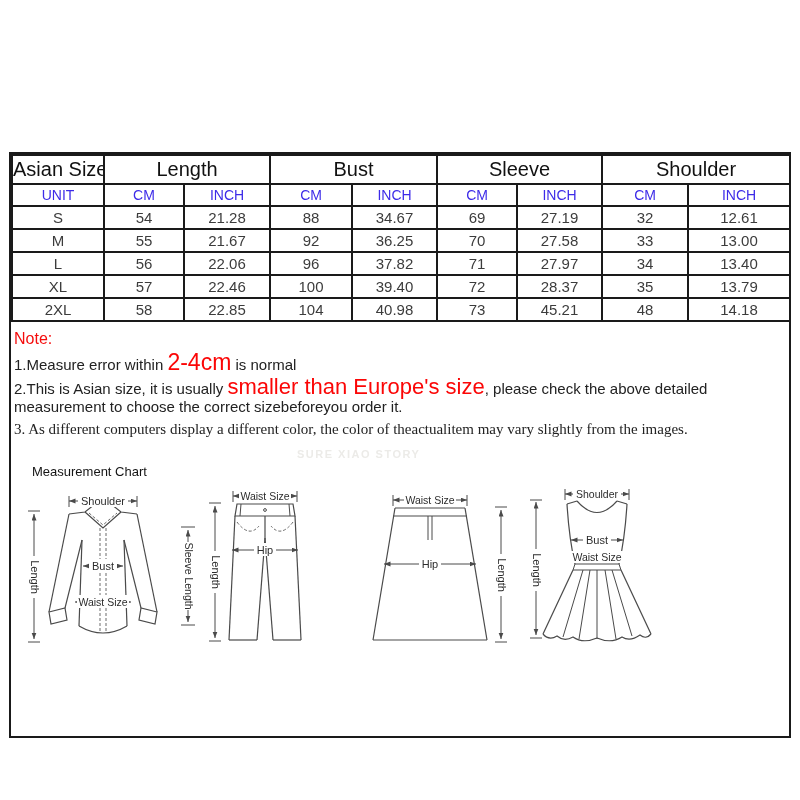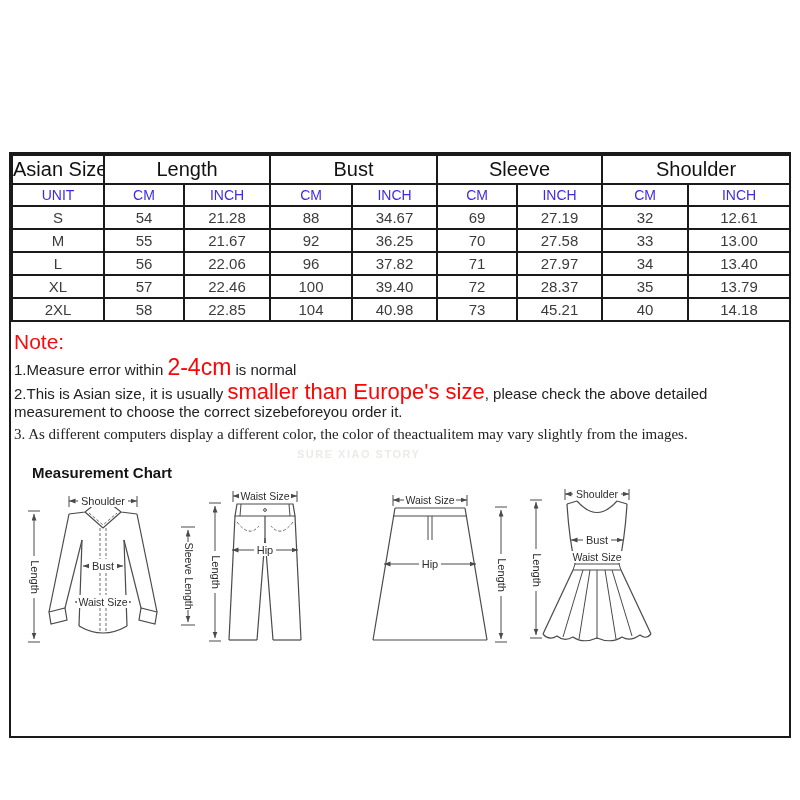--- a/index.html
+++ b/index.html
@@ -16,29 +16,29 @@
   table.size-table { width:100%; border-collapse:collapse; table-layout:fixed; }
   .size-table th, .size-table td {
     border:2px solid #1a1a1a; text-align:center; vertical-align:middle; padding:0;
     overflow:hidden; white-space:nowrap;
   }
   .group-row th { height:27px; font-size:20px; font-weight:400; color:#111; }
   .unit-row td { height:20px; font-size:14px; font-weight:400; color:#3d2be8; }
   .data-row td { height:21px; font-size:15px; font-weight:400; color:#3c3c3c; }
   
   .notes { position:absolute; left:3px; top:175px; width:772px; }
-  .note-heading { color:#f50d0d; font-size:21px; line-height:1.05; margin:2px 0 0 0; }
+  .note-heading { color:#f50d0d; font-size:16px; line-height:1.05; margin:2px 0 0 0; }
   .note-line { margin:3px 0 0 0; font-size:15px; color:#222; line-height:1.2; }
   .note-line.n2 { margin-top:2px; }
   .note-line.n3 { margin-top:4px;font-family:Liberation Serif, serif; }
   .hl-big   { color:#fb0606; font-size:23px; line-height:1; }
   .hl-mid   { color:#fb0606; font-size:22px; line-height:1; }
   
   .chart { position:absolute; left:0; top:288px; width:778px; height:206px; }
-  .chart-title { position:absolute; left:21px; top:22px; font-size:15px; font-weight:700; color:#141414; }
+  .chart-title { position:absolute; left:21px; top:22px; font-size:13px; font-weight:400; color:#141414; }
   .watermark { position:absolute; left:286px; top:6px; font-size:11px; font-weight:700;
                color:#ecebe8; letter-spacing:1.5px; }
   svg.diagram { position:absolute; overflow:visible; }
   svg.diagram .ln   { stroke:#4a4a4a; stroke-width:1.2; fill:none; }
   svg.diagram .thin { stroke:#4a4a4a; stroke-width:1; fill:none; }
   svg.diagram .dash { stroke:#6a6a6a; stroke-width:1; fill:none; stroke-dasharray:3,2; }
   svg.diagram .arr  { stroke:#4a4a4a; stroke-width:1; fill:none; }
   svg.diagram .tick { stroke:#4a4a4a; stroke-width:1; }
   svg.diagram .bg   { fill:#ffffff; stroke:none; }
   svg.diagram text  { font-family:"Liberation Sans", sans-serif; font-size:11px; fill:#2d2d2d; }
@@ -131,21 +131,21 @@
         <td>13.79</td>
       </tr>
       <tr class="data-row">
         <td>2XL</td>
         <td>58</td>
         <td>22.85</td>
         <td>104</td>
         <td>40.98</td>
         <td>73</td>
         <td>45.21</td>
-        <td>40</td>
+        <td>48</td>
         <td>14.18</td>
       </tr>
     </tbody>
   </table>
 
   <div class="notes">
     <div class="note-heading">Note:</div>
     <p class="note-line n1"><span>1.Measure error within </span><span class="hl-big">2-4cm</span><span> is normal</span></p>
     <p class="note-line n2"><span>2.This is Asian size, it is usually </span><span class="hl-mid">smaller than Europe's size</span><span>, please check the above detailed measurement to choose the correct sizebeforeyou order it.</span></p>
     <p class="note-line n3">3. As different computers display a different color, the color of theactualitem may vary slightly from the images.</p>

